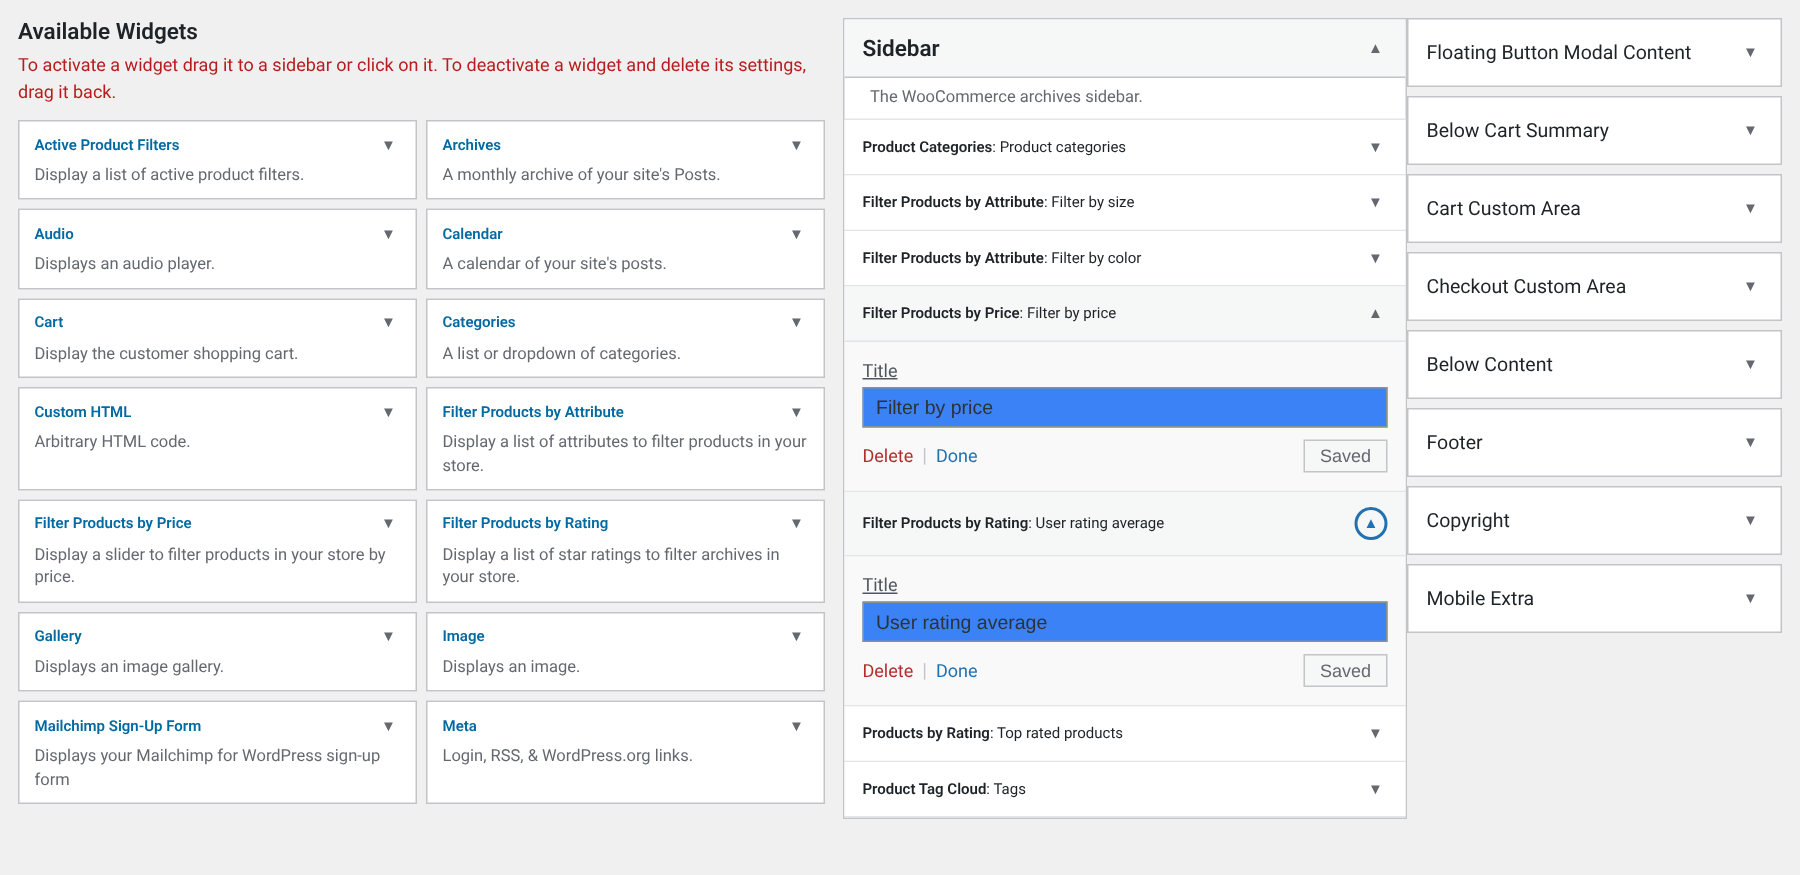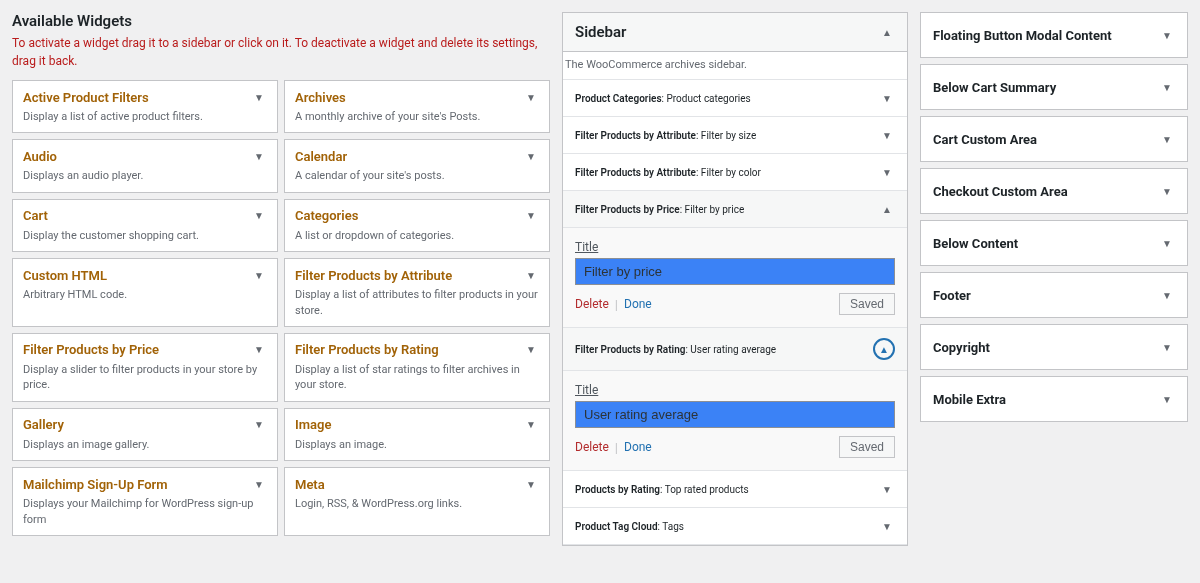--- a/index.html
+++ b/index.html
@@ -46,65 +46,65 @@
       padding: 8px 10px;
       cursor: grab;
     }
     .widget-item-header {
       display: flex;
       justify-content: space-between;
       align-items: center;
       margin-bottom: 4px;
     }
     .widget-item-title {
-      font-size: 13px;
+      font-size: 10px;
       font-weight: 600;
-      color: #a16207;
+      color: #0369a1;
     }
     .widget-item-desc {
       font-size: 11px;
       color: #646970;
       line-height: 1.4;
     }
     .chevron-down {
       width: 16px;
       height: 16px;
       display: inline-flex;
       align-items: center;
       justify-content: center;
       color: #646970;
       font-size: 10px;
       flex-shrink: 0;
     }
 
     
     .sidebar-panel {
-      width: 346px;
+      width: 376px;
       flex-shrink: 0;
       border: 1px solid #c3c4c7;
       background: #fff;
-      margin-right: 12px;
+      margin-right: 0;
     }
     .sidebar-panel-header {
       background: #f6f7f7;
       border-bottom: 1px solid #c3c4c7;
       padding: 10px 12px;
       display: flex;
       justify-content: space-between;
       align-items: center;
     }
     .sidebar-panel-title {
       font-size: 15px;
       font-weight: 600;
       color: #1d2327;
     }
     .sidebar-panel-desc {
       font-size: 11px;
       color: #646970;
-      padding: 6px 2px 8px;
+      padding: 6px 17px 8px;
       border-bottom: 1px solid #e2e4e7;
     }
     .sidebar-widget {
       border-bottom: 1px solid #e2e4e7;
     }
     .sidebar-widget-header {
       display: flex;
       justify-content: space-between;
       align-items: center;
       padding: 10px 12px;
@@ -195,21 +195,21 @@
       background: #fff;
       border: 1px solid #c3c4c7;
       display: flex;
       justify-content: space-between;
       align-items: center;
       padding: 14px 12px;
       cursor: pointer;
     }
     .right-widget-title {
       font-size: 13px;
-      font-weight: 700;
+      font-weight: 400;
       color: #1d2327;
     }
   </style>
 </head>
 <body>
 
 <div class="page-wrapper">
 
   <div class="available-widgets">
     <h2>Available Widgets</h2>

